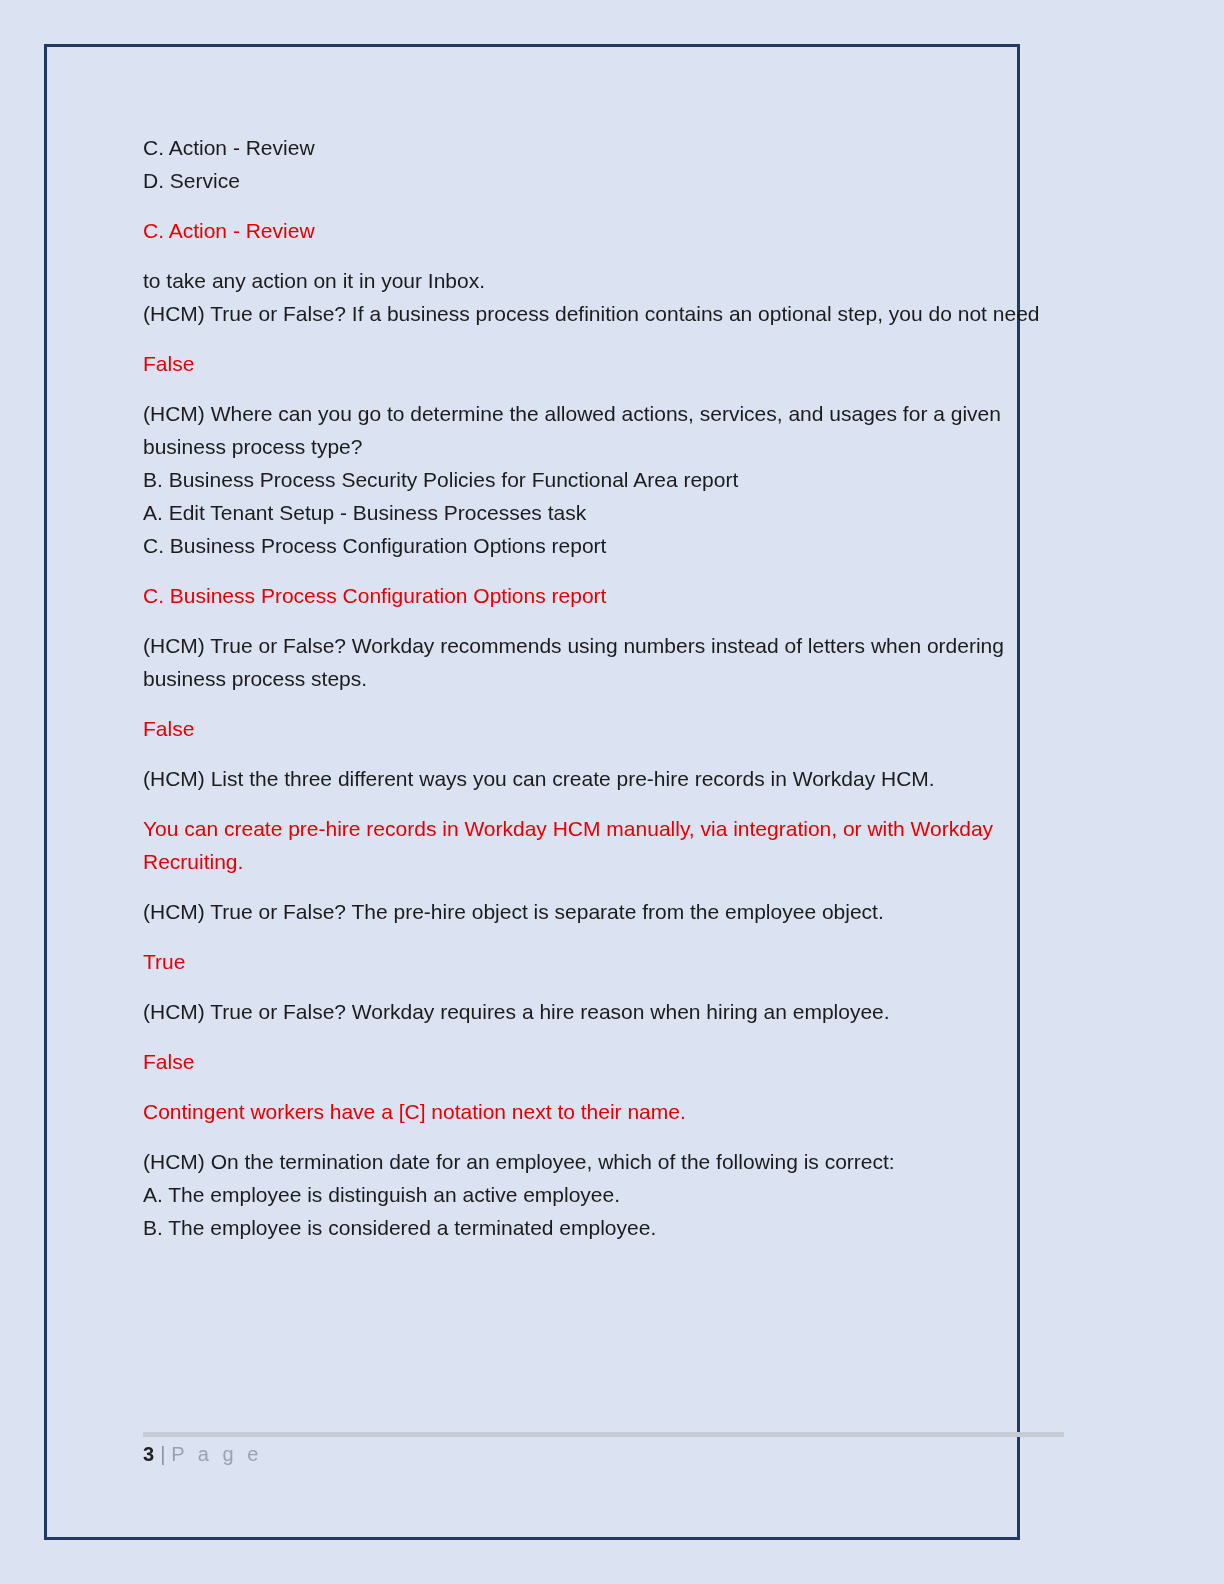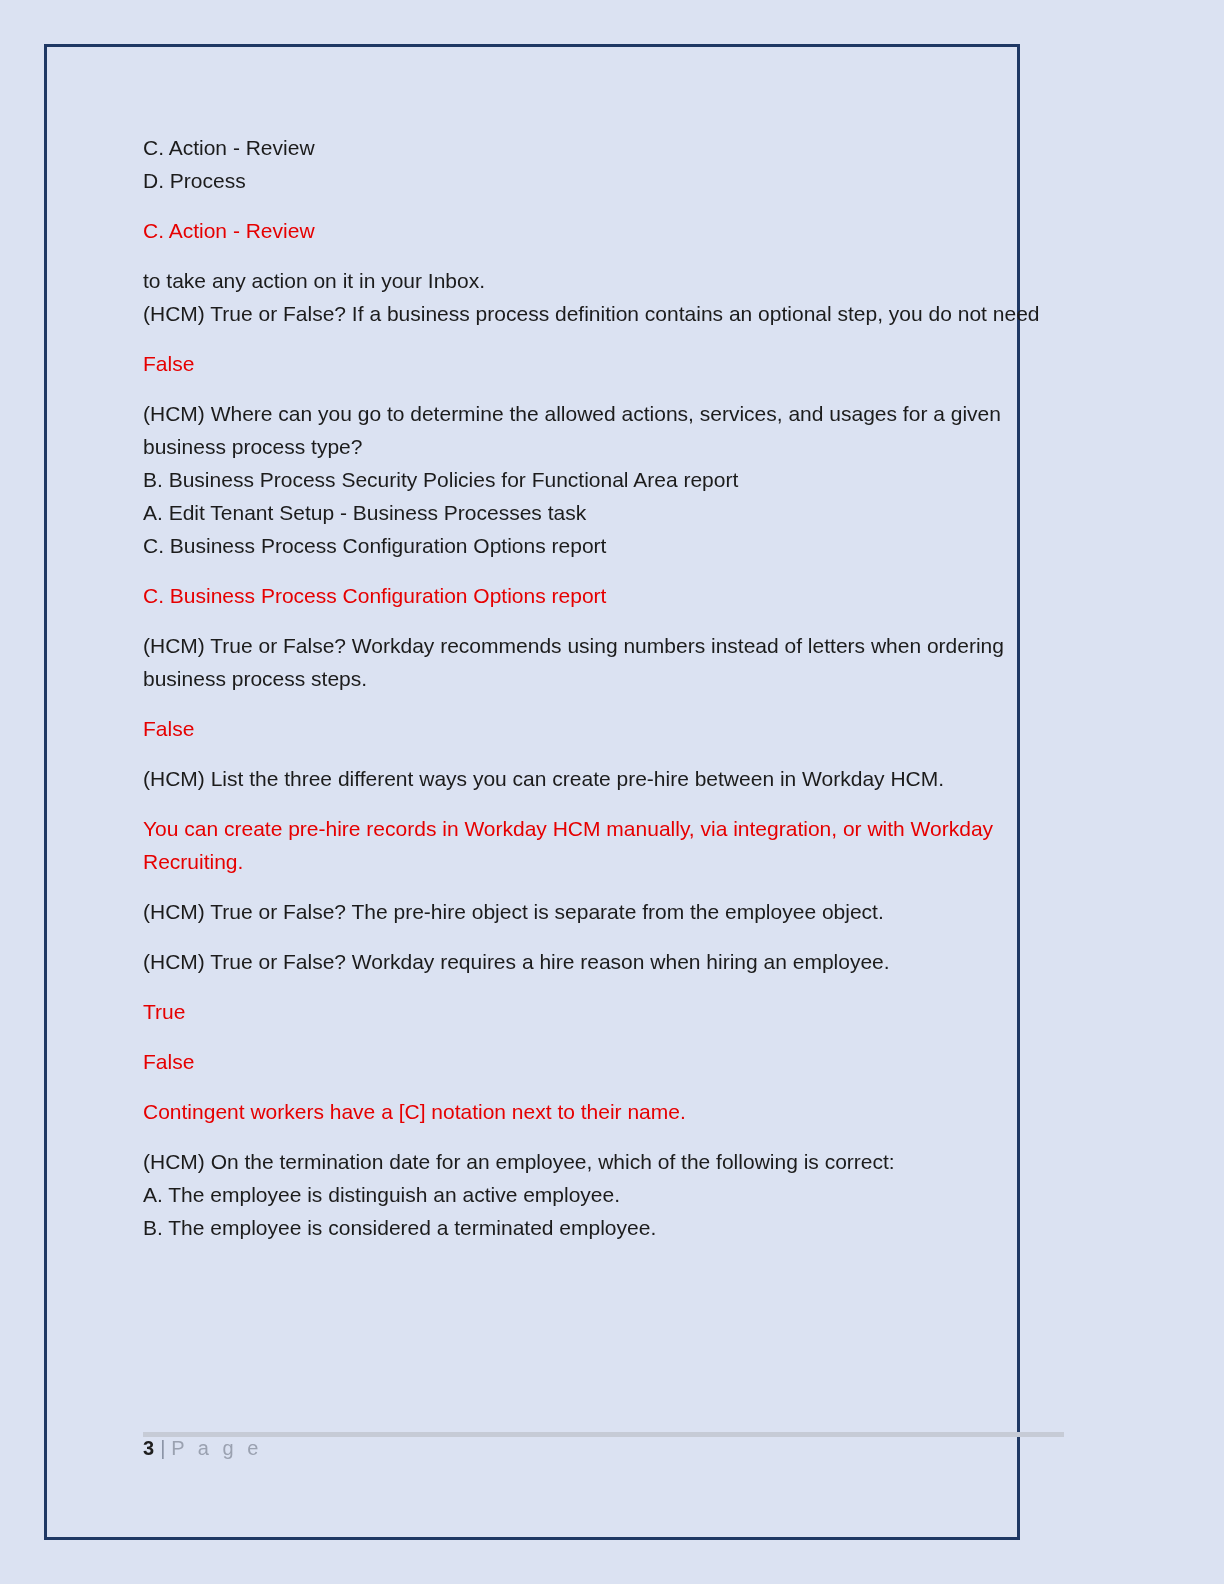--- a/index.html
+++ b/index.html
@@ -41,20 +41,21 @@
   }
   .line {
     white-space: nowrap;
   }
   .footer {
     position: absolute;
     left: 143px;
     top: 1432px;
     width: 935px;
     border-top: 5px solid #c6cbd6;
+    padding-top: 6px;
     font-size: 20px;
     color: #1c1c1c;
   }
   .footer .page-number {
     font-weight: bold;
     color: #1f1f1f;
   }
   .footer .separator {
     color: #8a93a5;
     margin: 0 6px;
@@ -68,21 +69,21 @@
 <body>
 
 <div class="page">
 
   <div class="border-frame"></div>
 
   <div class="content">
 
     <div class="block">
       <div class="line">C. Action - Review</div>
-      <div class="line">D. Process</div>
+      <div class="line">D. Service</div>
     </div>
 
     <div class="block red">
       <div class="line">C. Action - Review</div>
     </div>
 
     <div class="block">
       <div class="line">to take any action on it in your Inbox.</div>
       <div class="line">(HCM) True or False? If a business process definition contains an optional step, you do not need</div>
     </div>
@@ -106,38 +107,38 @@
     <div class="block">
       <div class="line">(HCM) True or False? Workday recommends using numbers instead of letters when ordering</div>
       <div class="line">business process steps.</div>
     </div>
 
     <div class="block red">
       <div class="line">False</div>
     </div>
 
     <div class="block">
-      <div class="line">(HCM) List the three different ways you can create pre-hire between in Workday HCM.</div>
+      <div class="line">(HCM) List the three different ways you can create pre-hire records in Workday HCM.</div>
     </div>
 
     <div class="block red">
       <div class="line">You can create pre-hire records in Workday HCM manually, via integration, or with Workday</div>
       <div class="line">Recruiting.</div>
     </div>
 
     <div class="block">
       <div class="line">(HCM) True or False? The pre-hire object is separate from the employee object.</div>
     </div>
 
+    <div class="block red">
+      <div class="line">True</div>
+    </div>
+
     <div class="block">
       <div class="line">(HCM) True or False? Workday requires a hire reason when hiring an employee.</div>
-    </div>
-
-    <div class="block red">
-      <div class="line">True</div>
     </div>
 
     <div class="block red">
       <div class="line">False</div>
     </div>
 
     <div class="block">
     </div>
 
     <div class="block red">

